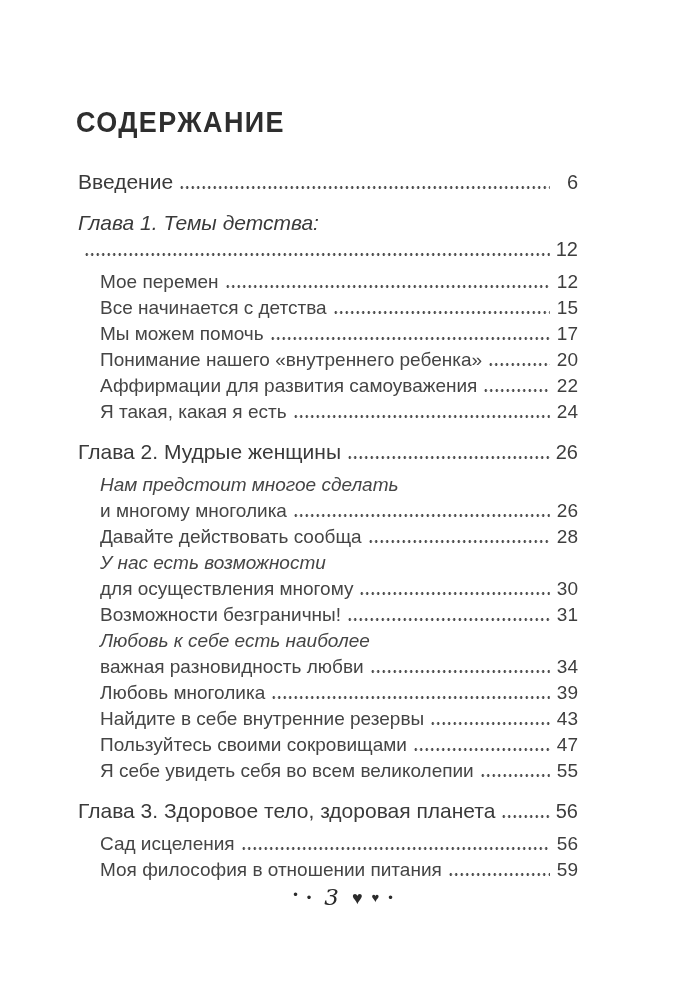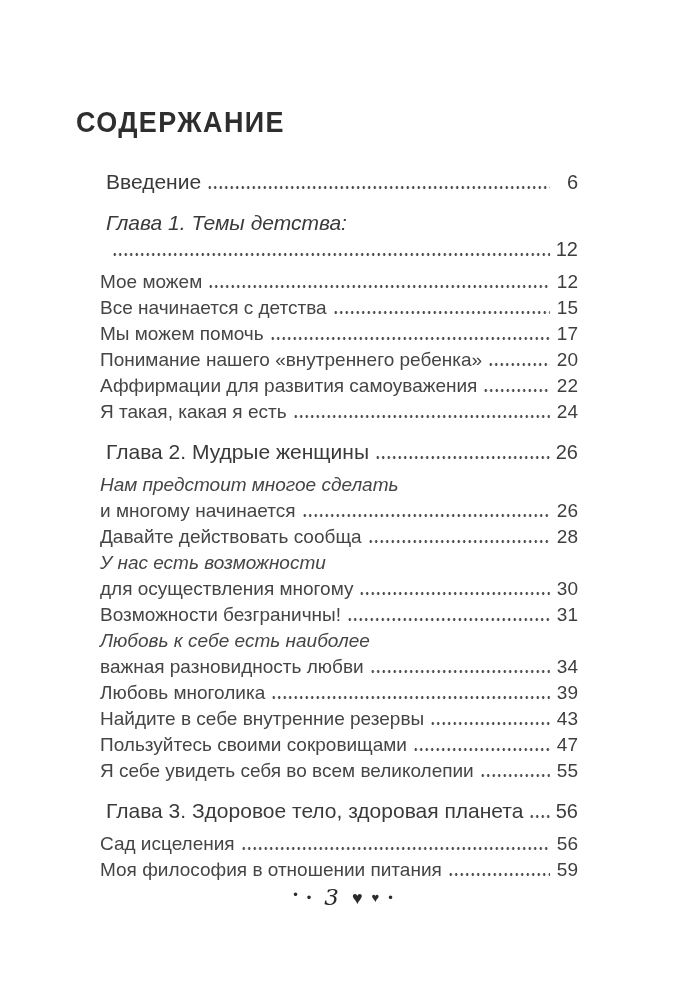--- a/index.html
+++ b/index.html
@@ -25,21 +25,20 @@
   }
 
   .toc { position:absolute; left:78px; top:168px; width:500px; }
 
   .entry.chapter {
     font-size:21px;
     line-height:27px;
     margin-top:13px;
     margin-bottom:6px;
     color:#3a3a3a;
-    margin-left:28px;
   }
   .entry.chapter:first-child { margin-top:0; }
   .entry.sub {
     font-size:19px;
     line-height:26px;
     padding-left:22px;
     color:#454545;
   }
 
   .row { display:flex; align-items:baseline; }
@@ -102,21 +101,21 @@
     <div class="entry chapter">
       <span class="line">Глава 1. Темы детства:</span>
       <div class="row">
         <span class="leader"></span>
         <span class="pg">12</span>
       </div>
     </div>
 
     <div class="entry sub">
       <div class="row">
-        <span>Мое можем</span>
+        <span>Мое перемен</span>
         <span class="leader"></span>
         <span class="pg">12</span>
       </div>
     </div>
 
     <div class="entry sub">
       <div class="row">
         <span>Все начинается с детства</span>
         <span class="leader"></span>
         <span class="pg">15</span>
@@ -159,21 +158,21 @@
       <div class="row">
         <span>Глава 2. Мудрые женщины</span>
         <span class="leader"></span>
         <span class="pg">26</span>
       </div>
     </div>
 
     <div class="entry sub">
       <span class="line">Нам предстоит многое сделать</span>
       <div class="row">
-        <span>и многому начинается</span>
+        <span>и многому многолика</span>
         <span class="leader"></span>
         <span class="pg">26</span>
       </div>
     </div>
 
     <div class="entry sub">
       <div class="row">
         <span>Давайте действовать сообща</span>
         <span class="leader"></span>
         <span class="pg">28</span>

